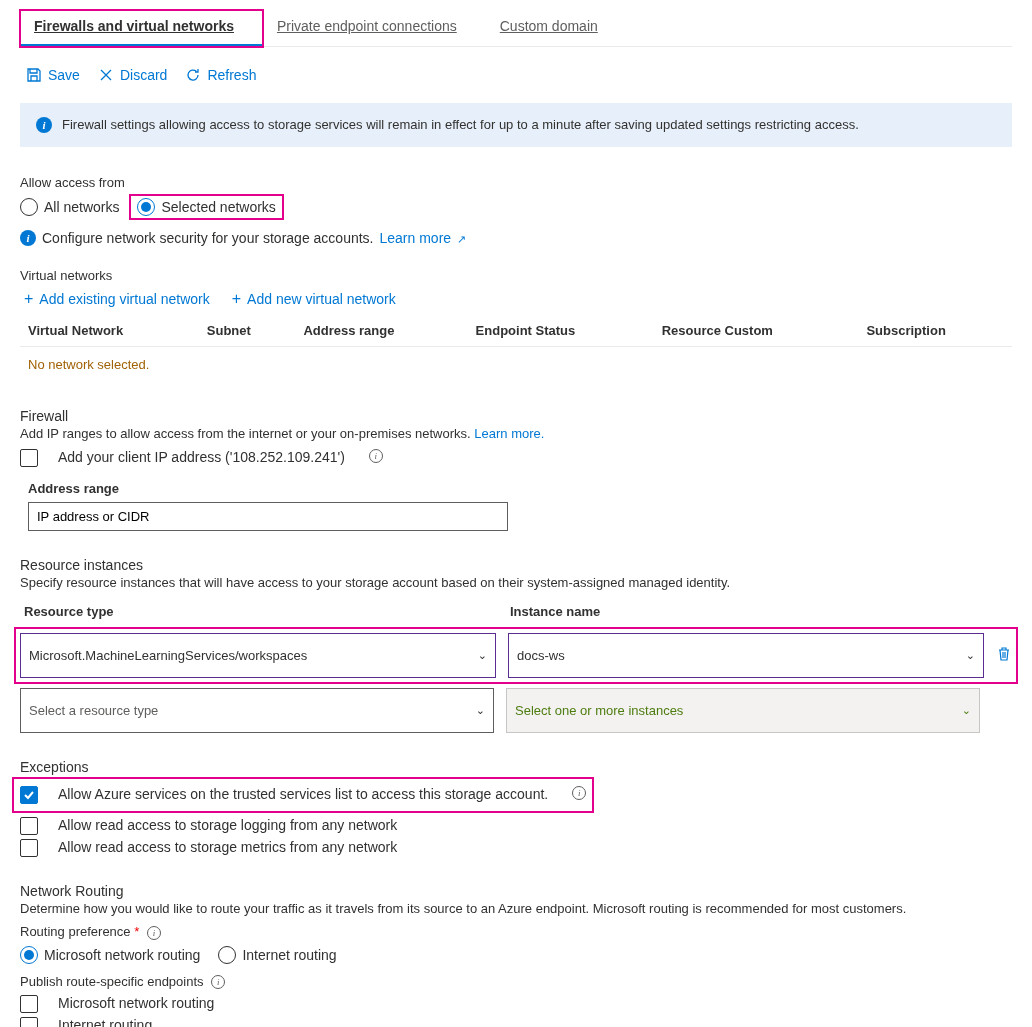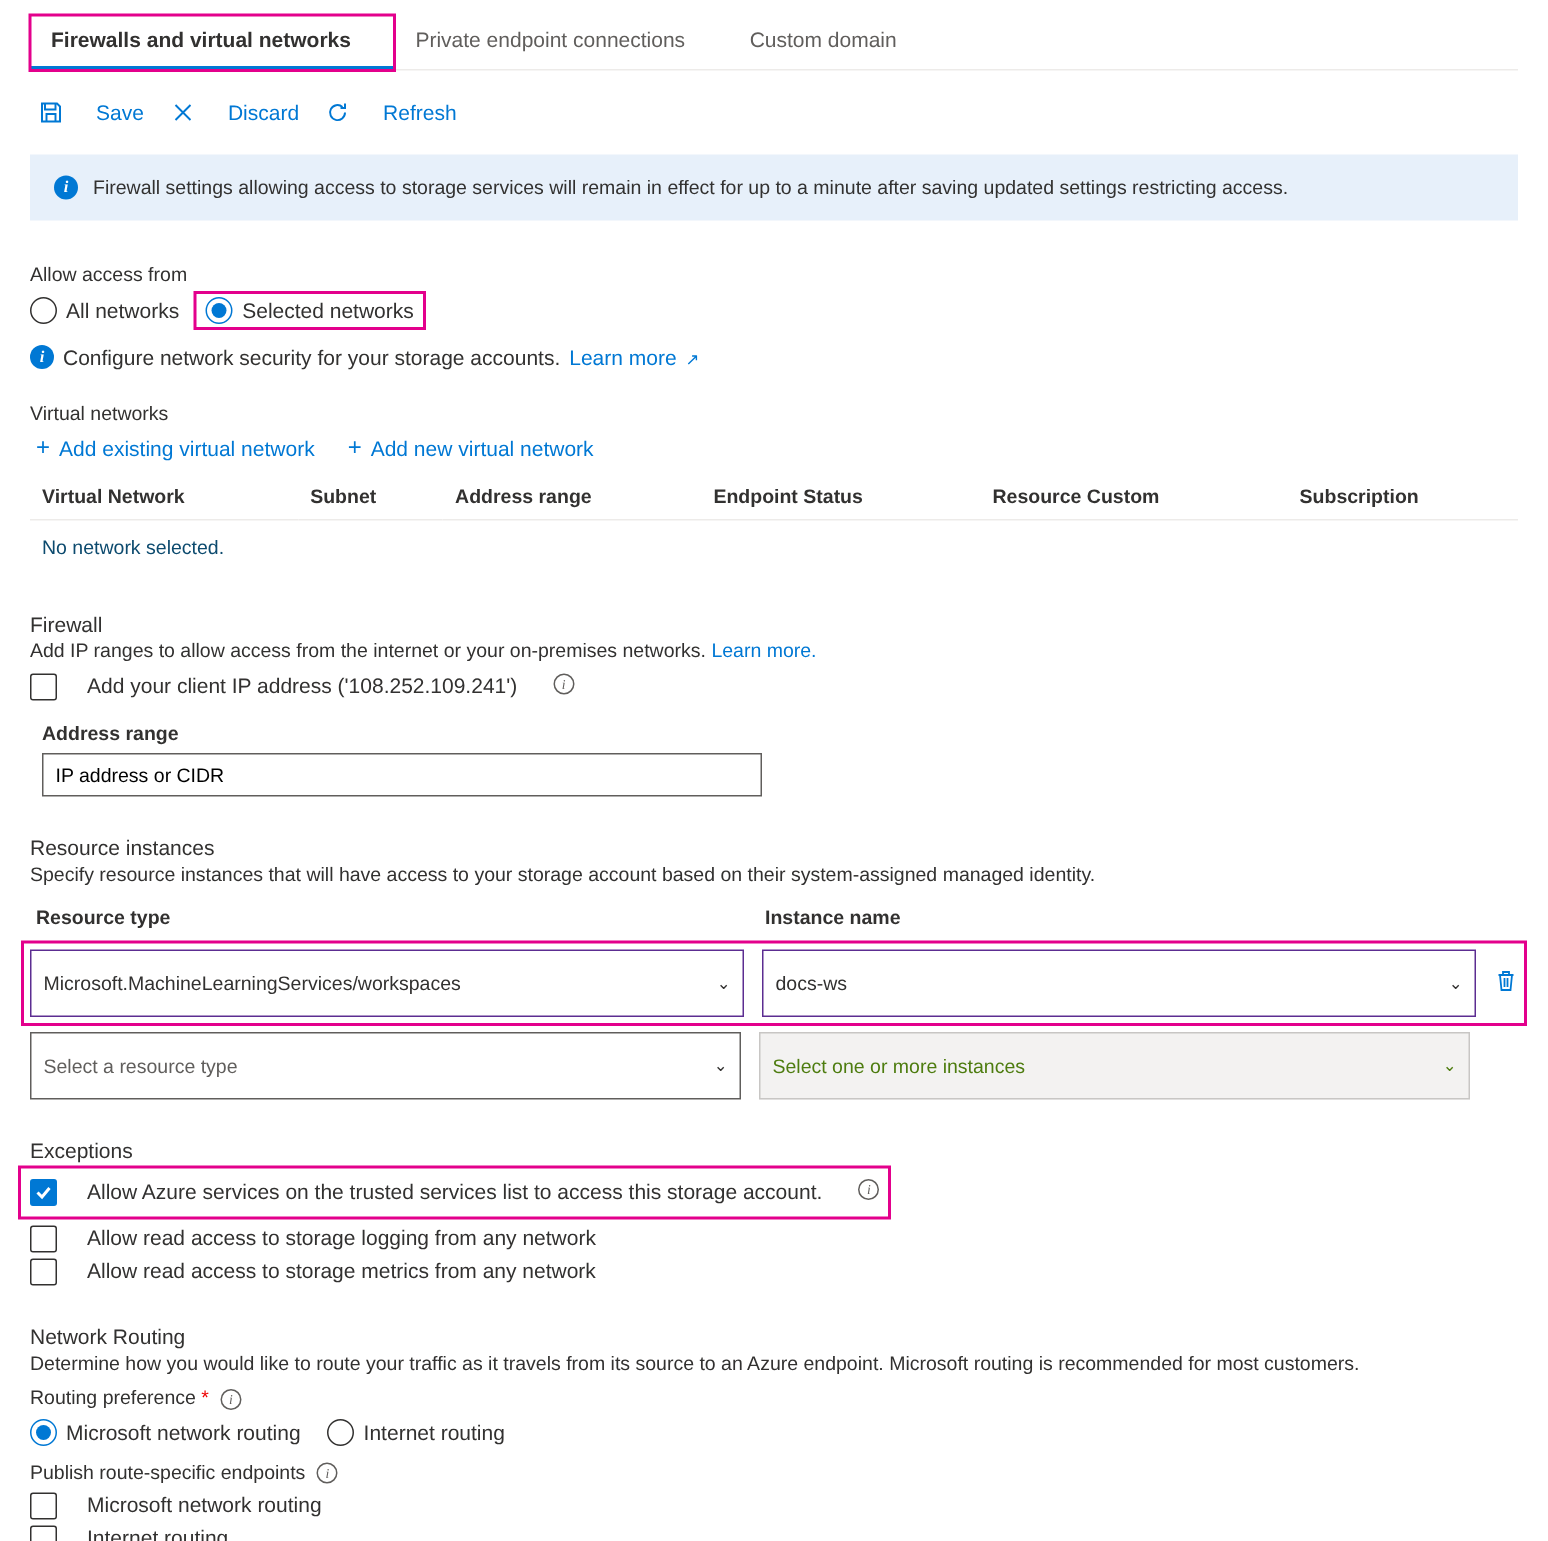--- a/index.html
+++ b/index.html
@@ -10,33 +10,34 @@
     font-size: 13px;
     color: #323130;
     background: #fff;
   }
   .tabs { display: flex; gap: 0; border-bottom: 1px solid #edebe9; margin-bottom: 16px; }
   .tab {
     padding: 8px 29px 10px 14px;
     cursor: pointer;
     color: #605e5c;
     font-size: 14px;
+    text-decoration: underline;
   }
   .tab.active {
     color: #323130;
     font-weight: 600;
     border-bottom: 3px solid #0078d4;
     margin-bottom: -1px;
   }
   .tab.highlighted { outline: 2px solid #e3008c; outline-offset: -1px; }
   .toolbar { display: flex; gap: 18px; padding: 4px 6px 20px 6px; }
   .tool-btn {
     display: inline-flex;
     align-items: flex-start;
-    gap: 22px;
+    gap: 6px;
     color: #0078d4;
     cursor: pointer;
     font-size: 14px;
   }
   .tool-btn svg { width: 16px; height: 16px; }
   .info-banner {
     background: #e7f0fa;
     padding: 14px 16px;
     display: flex;
     align-items: flex-start;
@@ -72,21 +73,21 @@
   .vnet-adds { display: flex; gap: 22px; margin: 8px 0 8px 4px; }
   .plus-btn { display: inline-flex; align-items: center; gap: 6px; color: #0078d4; cursor: pointer; font-size: 14px;}
   .plus { font-size: 16px; line-height: 14px; font-weight: 300;}
   table.vnet {
     width: 100%; border-collapse: collapse; margin-top: 4px;
   }
   table.vnet th {
     text-align: left; font-weight: 600; font-size: 13px;
     padding: 8px 8px; border-bottom: 1px solid #edebe9; color: #323130;
   }
-  table.vnet td { padding: 10px 8px; font-size: 13px; color: #0c4a6e;}
+  table.vnet td { padding: 10px 8px; font-size: 13px; color: #a16207;}
   .sec-head { font-size: 14px; margin-top: 26px; margin-bottom: 2px;}
   .sec-desc { font-size: 13px; color: #323130; margin-bottom: 8px;}
   .chk-row { display: flex; align-items: flex-start; gap: 20px; margin: 4px 0; font-size: 14px;}
   .chk {
     width: 18px; height: 18px; border: 1px solid #323130; border-radius: 2px;
     display: inline-flex; align-items: center; justify-content: center; background: #fff;
     flex: 0 0 auto;
   }
   .chk.checked { background: #0078d4; border-color: #0078d4; }
   .chk.checked svg { width: 12px; height: 12px; }

